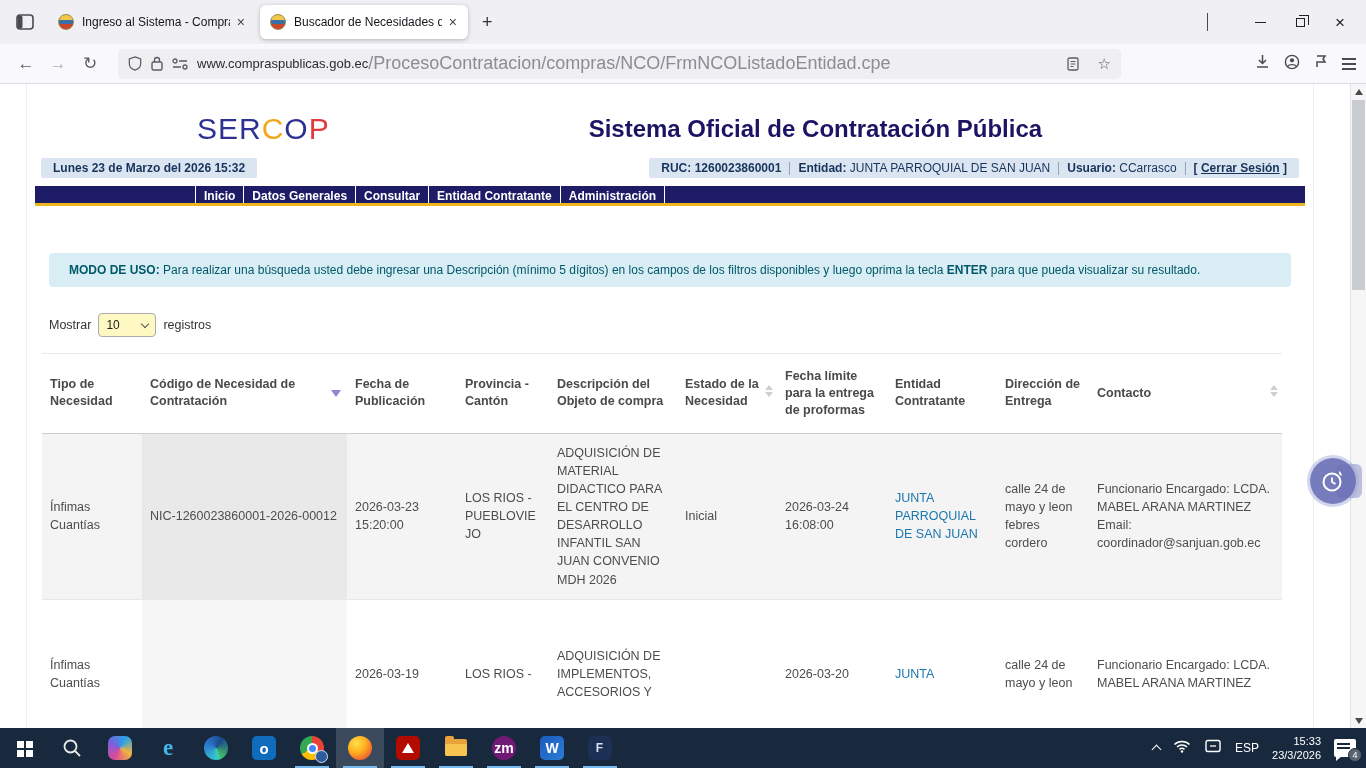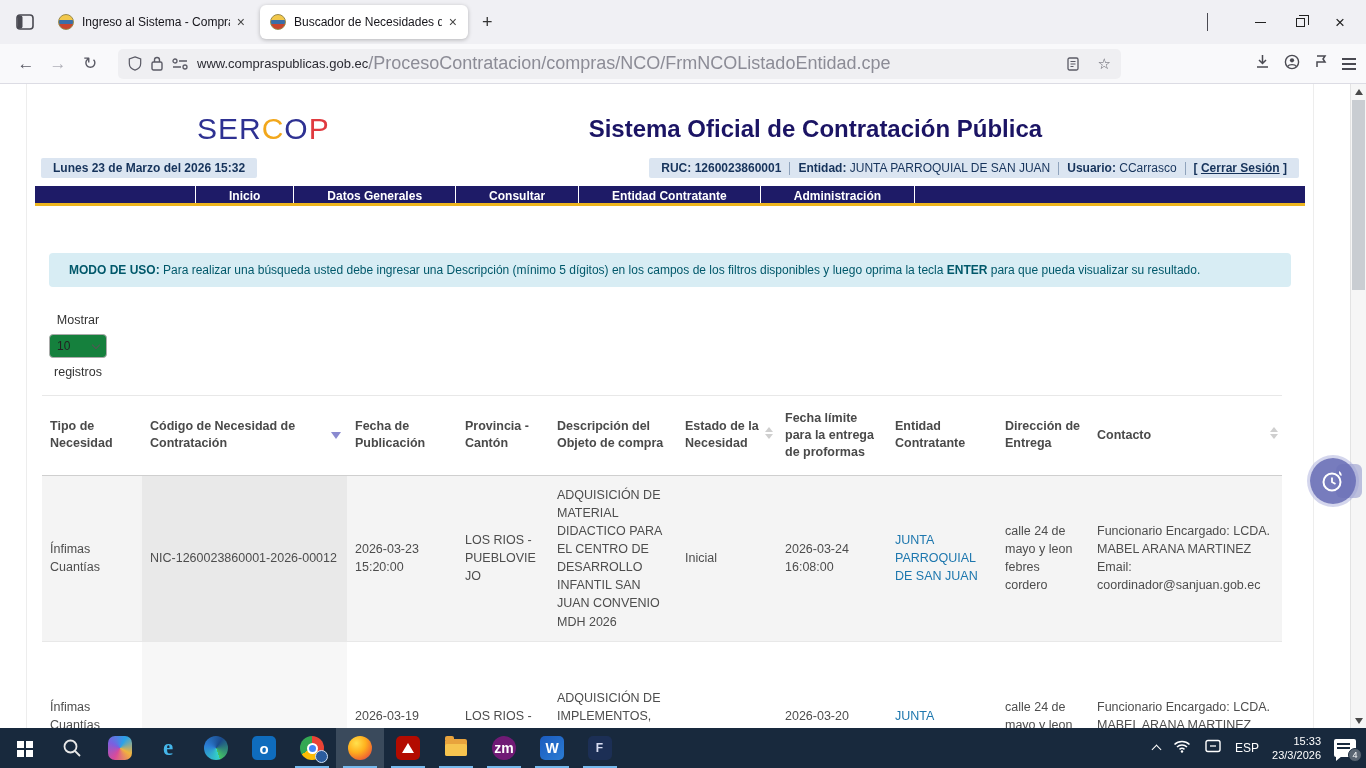--- a/index.html
+++ b/index.html
@@ -55,32 +55,32 @@
   .emblem .condor { position:absolute; left:13px; top:0; width:12px; height:9px; background:#4a4a42; clip-path:polygon(50% 0,100% 100%,0 100%); }
   .gov-text { font-family:"Liberation Serif",serif; font-size:10.5px; font-weight:700; color:#2c3e73; line-height:1.25; }
 
   .info-row { display:flex; justify-content:space-between; align-items:center; margin:6px 6px 8px; }
   .chip { background:#dbe5f1; padding:3px 12px; font-size:12px; color:#16335b; border-radius:2px; display:flex; align-items:center; gap:8px; white-space:nowrap; }
   .chip b { font-weight:700; }
   .chip .sep { width:1px; height:13px; background:#8fa3bc; display:inline-block; }
   .logout a { color:#16335b; font-weight:700; text-decoration:underline; cursor:pointer; }
 
   .menu-bar { background:#1e1b67; border-bottom:3px solid #edb51e; display:flex; padding-left:160px; height:20px; }
-  .menu-item { color:#fff; font-size:12px; font-weight:700; padding:3px 33px; border-left:1px solid #fff; cursor:pointer; white-space:nowrap; }
+  .menu-item { color:#fff; font-size:12px; font-weight:700; padding:3px 8px; border-left:1px solid #fff; cursor:pointer; white-space:nowrap; }
   .menu-item:last-child { border-right:1px solid #fff; }
 
   .page-title-bar { margin-top:9px; background:#f6f6f6; border-top:1px solid #dcdcdc; border-bottom:1px solid #dcdcdc; padding:5px 8px; }
   .page-title { font-size:15px; font-weight:700; color:#0a4f79; }
 
   .usage-box { margin:47px 14px 0; background:#d8edf4; border-radius:4px; padding:10px 20px; font-size:12px; color:#01586a; }
   .usage-box b { font-weight:700; }
 
   .controls-row { display:flex; justify-content:space-between; align-items:center; margin:26px 14px 0; font-size:12.5px; color:#333; }
-  .length-ctl { display:flex; align-items:center; gap:7px;flex-direction:column; }
-  .select-box { border:1px solid #ababab; border-radius:4px; background:#15803d; width:58px; height:24px; display:flex; align-items:center; padding:0 7px; gap:10px; cursor:pointer; }
+  .length-ctl { display:flex; align-items:center; gap:7px; }
+  .select-box { border:1px solid #ababab; border-radius:4px; background:#fef9c3; width:58px; height:24px; display:flex; align-items:center; padding:0 7px; gap:10px; cursor:pointer; }
   .select-box .val { flex:1; font-size:12px; color:#222; }
   .select-box .chev { width:6px; height:6px; border-color:#555; margin-top:-2px; }
   .filter-ctl { display:flex; align-items:center; gap:8px; }
   .filter-input { width:155px; height:27px; border:1px solid #c9c9c9; border-radius:4px; background:#fff; }
 
   table.grid { margin:16px 0 0 7px; border-collapse:collapse; table-layout:fixed; width:1240px; font-size:12.5px; }
   table.grid th { font-weight:700; color:#4a4a4a; text-align:left; vertical-align:middle; padding:14px 8px; border-bottom:1px solid #cfcfcf; border-top:1px solid #e8e8e8; line-height:1.35; position:relative; }
   table.grid td { color:#4d4d4d; vertical-align:middle; padding:10px 8px; line-height:1.45; border-bottom:1px solid #e8e8e8; word-wrap:break-word; }
   tr.r-odd td { background:#f4f4f4; }
   tr.r-odd td.sorted { background:#e9e9e9; }

